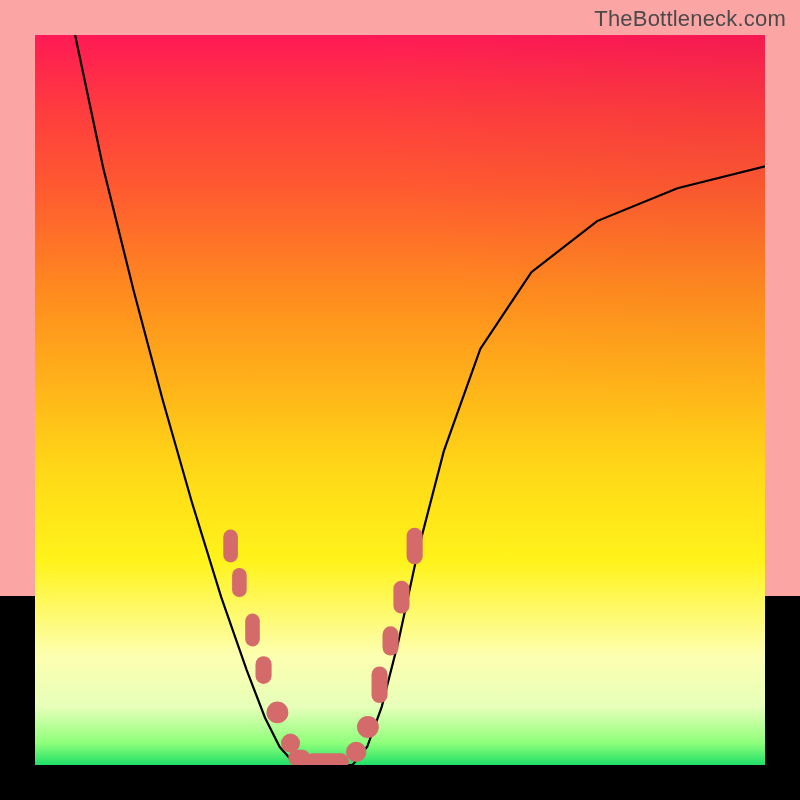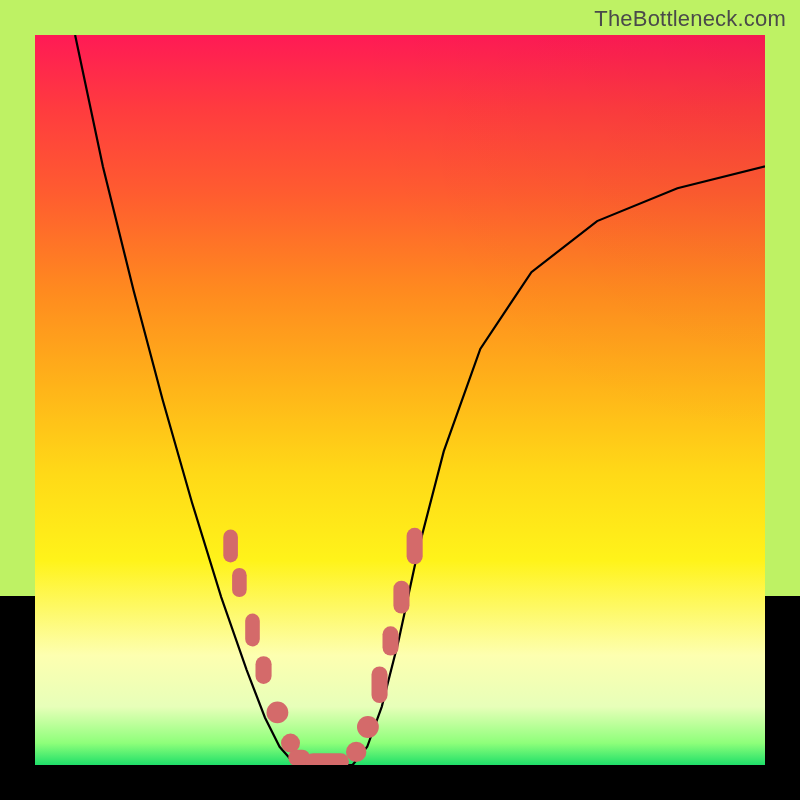--- a/index.html
+++ b/index.html
@@ -8,21 +8,21 @@
     width: 800px;
     height: 800px;
     overflow: hidden;
     background: #000;
     font-family: Arial, Helvetica, sans-serif;
   }
   .frame {
     position: relative;
     width: 800px;
     height: 596px;
-    background: #bef264;
+    background: #fca5a5;
   }
   .plot-area {
     position: absolute;
     left: 35px;
     top: 35px;
     width: 730px;
     height: 730px;
     overflow: hidden;
   }
   

